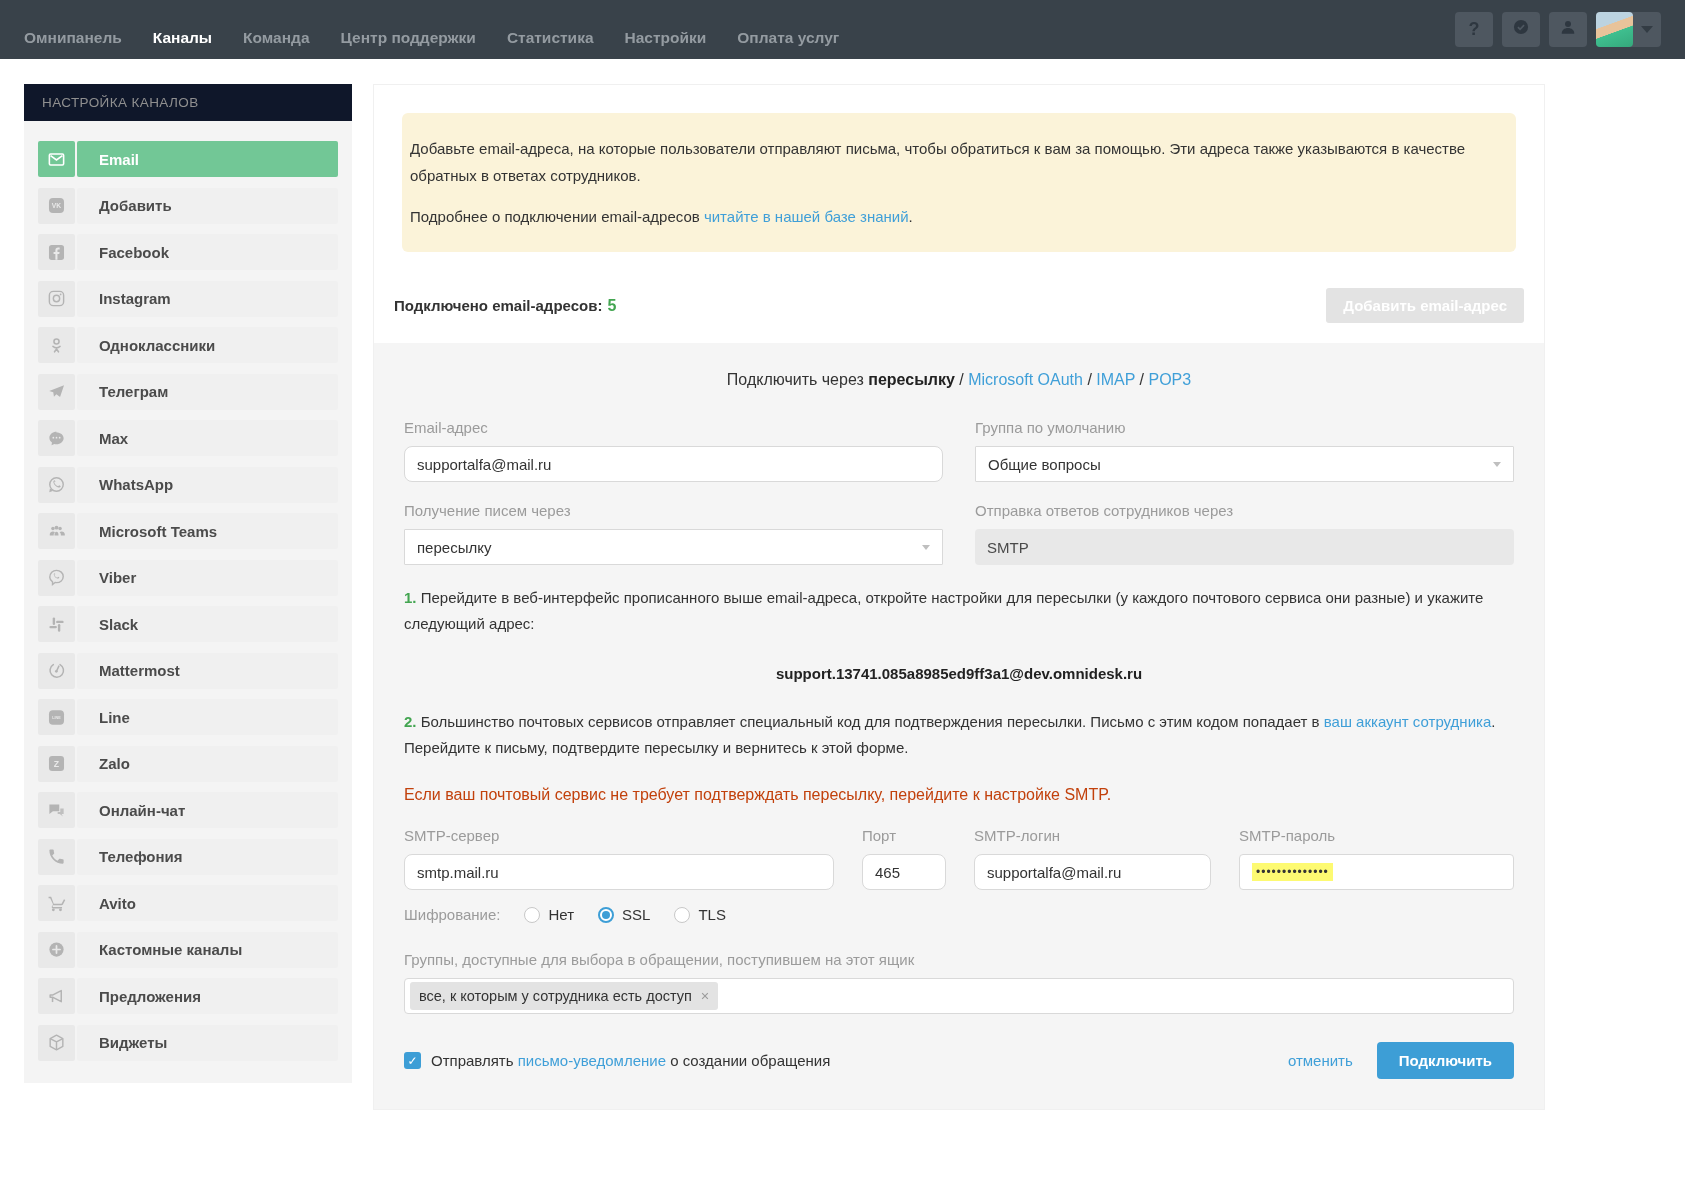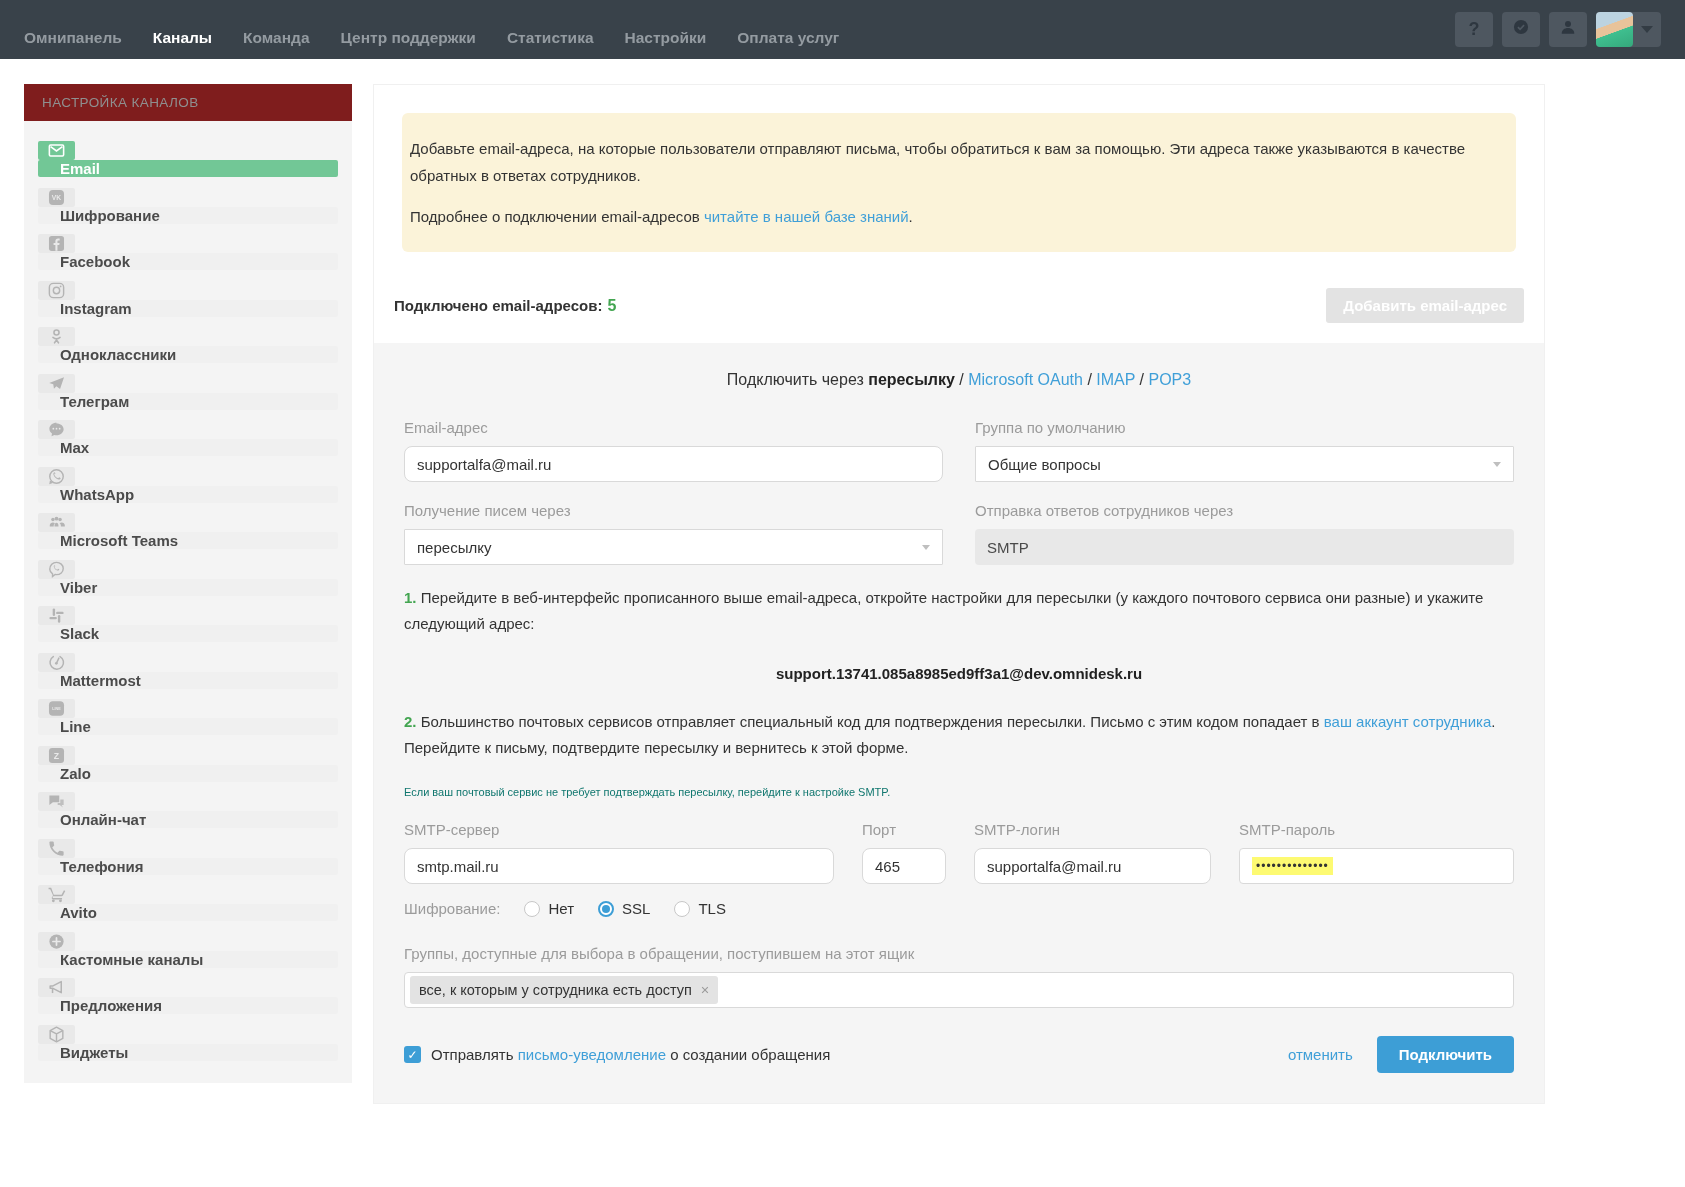--- a/index.html
+++ b/index.html
@@ -16,23 +16,23 @@
   .avatar-btn { height:35px; background:#4e5760; border-radius:4px; display:flex; align-items:center; padding:0 8px 0 0; gap:8px; cursor:pointer; }
   .avatar-img { width:37px; height:35px; border-radius:4px;
     background:linear-gradient(160deg,#bcd3e0 0%,#bcd3e0 35%,#e8c39a 36%,#e8c39a 55%,#3fbf8f 56%,#35a87c 100%); }
   .caret-down { width:0; height:0; border-left:6px solid transparent; border-right:6px solid transparent; border-top:7px solid #333c44; }
 
   
   .layout { display:flex; align-items:flex-start; padding:25px 0 0 24px; }
 
   
   .sidebar { width:328px; background:#f4f4f4; padding-bottom:12px; }
-  .side-header { height:37px; background:#7f1d1d; display:flex; align-items:center; padding:12px 18px; color:#8f8f8f; font-size:13.5px; letter-spacing:.4px; }
+  .side-header { height:37px; background:#0f172a; display:flex; align-items:center; padding:12px 18px; color:#8f8f8f; font-size:13.5px; letter-spacing:.4px; }
   .side-list { padding:20px 14px 0; }
-  .side-item { display:flex; height:36px; margin-bottom:10.5px; cursor:pointer;flex-direction:column; }
+  .side-item { display:flex; height:36px; margin-bottom:10.5px; cursor:pointer; }
   .ibox { width:37px; flex:none; background:#e9e9e9; border-radius:2px; margin-right:2px; display:flex; align-items:center; justify-content:center; color:#b4b4b4; }
   .ibox svg { width:19px; height:19px; }
   .lbox { flex:1; background:#f0f0f0; border-radius:2px; display:flex; align-items:center; padding-left:22px; font-weight:bold; font-size:15px; color:#4b4b4b; }
   .side-item.active .ibox, .side-item.active .lbox { background:#72c796; color:#fff; }
 
   
   .main { width:1172px; margin-left:21px; min-height:996px; background:#fff; border:1px solid #f0f0f0; }
   .notice { margin:28px; background:#fbf3d9; padding:22px 8px; font-size:15px; line-height:1.8; color:#333; border-radius:6px; }
   .link { color:#3f9fd8; text-decoration:none; cursor:pointer; }
 
@@ -49,21 +49,21 @@
   .col { width:540px; }
   .flabel { color:#9b9b9b; font-size:15px; margin-bottom:10px; }
   .tinput { width:100%; height:36px; border:1px solid #d9d9d9; border-radius:8px; background:#fff; font-size:15px; color:#333; padding:0 12px; font-family:"Liberation Sans", sans-serif; }
   .selectbox { width:100%; height:36px; border:1px solid #d9d9d9; border-radius:1px; background:#fff; font-size:15px; color:#333; padding:8px 12px; display:flex; align-items:center; justify-content:space-between; cursor:pointer; }
   .sel-caret { width:0; height:0; border-left:4px solid transparent; border-right:4px solid transparent; border-top:5px solid #bfbfbf; }
   .disabled-box { width:100%; height:36px; border-radius:4px; background:#e8e8e8; font-size:15px; color:#4a4a4a; padding:0 12px; display:flex; align-items:center; }
 
   .step { font-size:15px; line-height:1.75; color:#333; }
   .stepnum { color:#43a551; font-weight:bold; }
   .fwd-address { text-align:center; font-weight:bold; font-size:15px; margin:27px 0; color:#222; }
-  .smtp-note { font-size:11px; color:#0f766e; margin:25px 0 23px; }
+  .smtp-note { font-size:16px; color:#c2410c; margin:25px 0 23px; }
 
   .smtp-row { display:flex; gap:28px; margin-bottom:16px; }
   .w-server { width:430px; } .w-port { width:84px; } .w-login { width:237px; } .w-pass { flex:1; }
   .pass-box { width:100%; height:36px; border:1px solid #d9d9d9; border-radius:4px; background:#fff; padding:0 12px; display:flex; align-items:center; }
   .pass-dots { background:#fdfa72; padding:2px 4px; font-size:12px; letter-spacing:1px; color:#333; }
 
   .enc-row { display:flex; align-items:center; gap:24px; margin:4px 0 28px; font-size:15px; }
   .enc-label { color:#9b9b9b; }
   .radio { display:flex; align-items:center; gap:8px; color:#333; cursor:pointer; }
   .rdot { width:16px; height:16px; border-radius:50%; border:1px solid #c8c8c8; background:#fff; position:relative; flex:none; }
@@ -132,21 +132,21 @@
         <span class="lbox">Email</span>
       </div>
 
       <div class="side-item">
         <span class="ibox">
             <svg viewBox="0 0 24 24">
               <rect x="2.5" y="2.5" width="19" height="19" rx="5" fill="currentColor"></rect>
               <text x="12" y="15.5" font-size="8.5" font-weight="bold" text-anchor="middle" fill="#e9e9e9">VK</text>
             </svg>
           </span>
-        <span class="lbox">Шифрование</span>
+        <span class="lbox">Добавить</span>
       </div>
 
       <div class="side-item">
         <span class="ibox">
             <svg viewBox="0 0 24 24">
               <rect x="2.5" y="2.5" width="19" height="19" rx="3.5" fill="currentColor"></rect>
               <path d="M13.2 21v-7h2.3l.4-2.7h-2.7V9.5c0-.8.3-1.3 1.3-1.3h1.5V5.8c-.3 0-1.1-.1-2-.1-2 0-3.4 1.2-3.4 3.5v2.1H8.3V14h2.3v7z" fill="#e9e9e9"></path>
             </svg>
           </span>
         <span class="lbox">Facebook</span>

